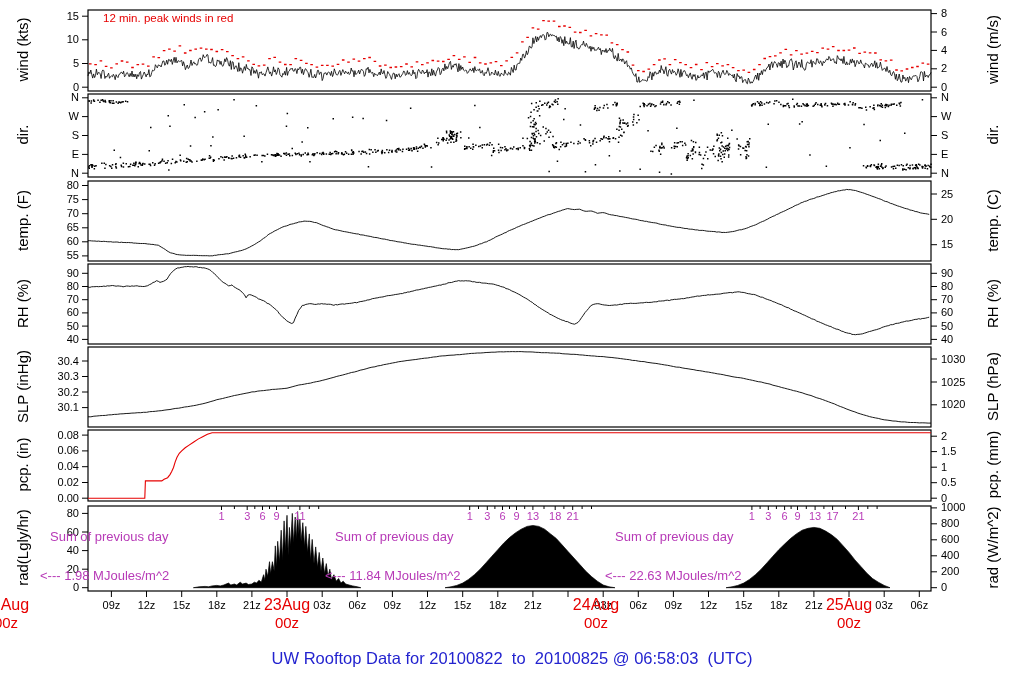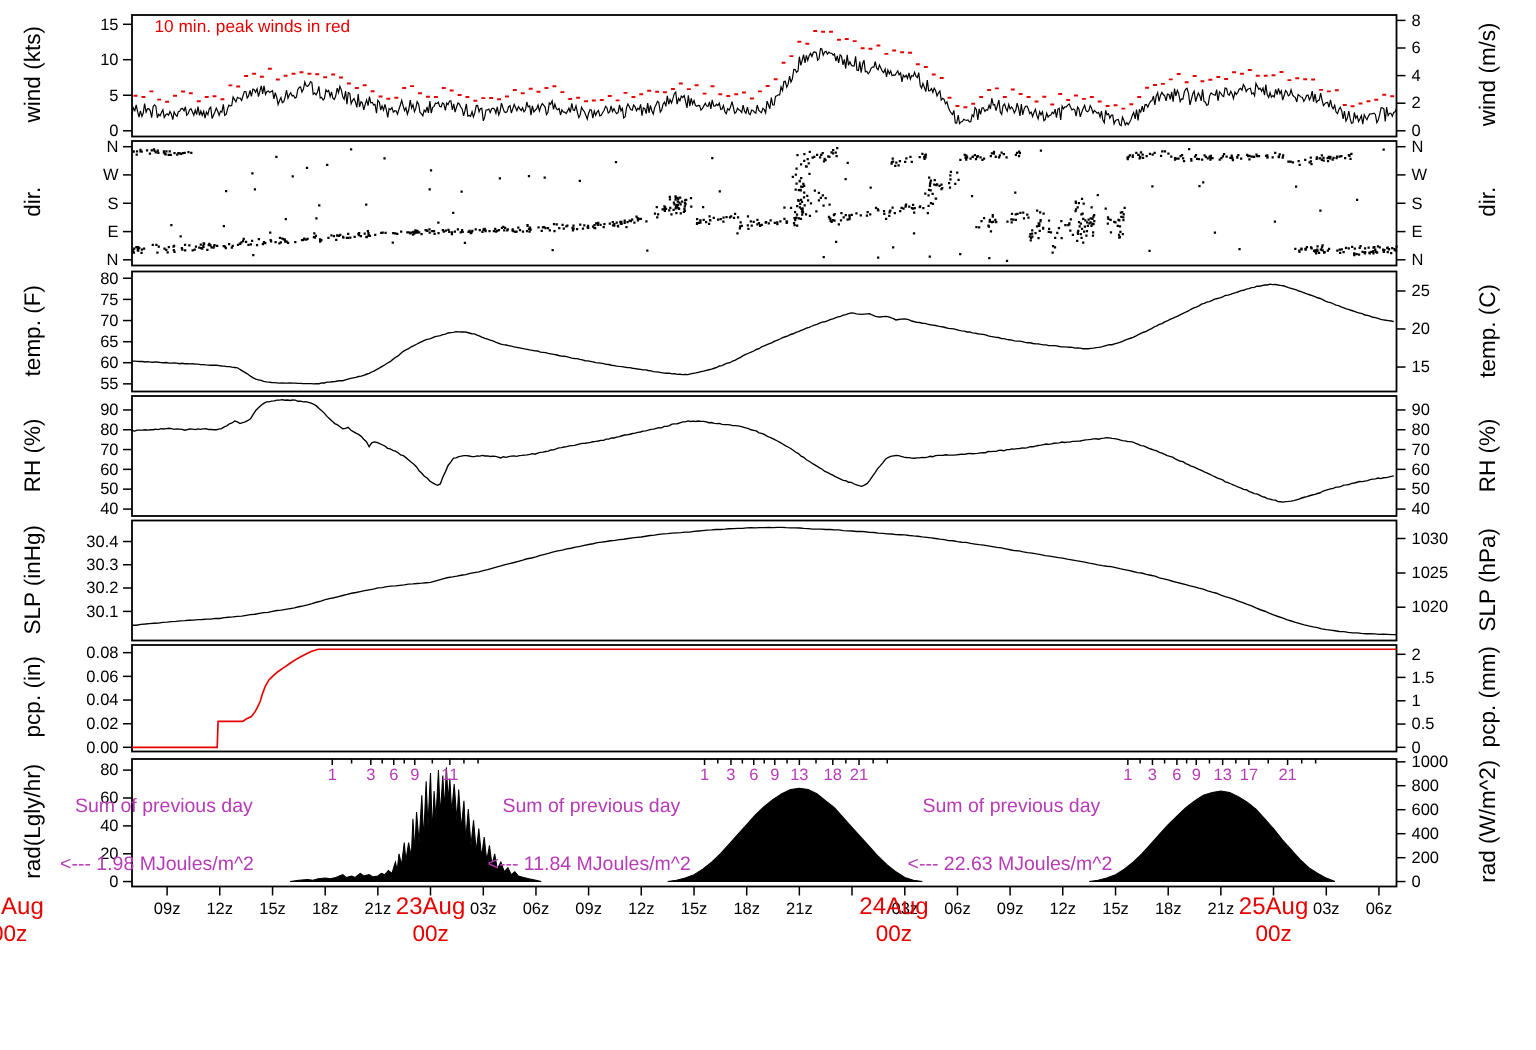--- a/index.html
+++ b/index.html
@@ -312,21 +312,21 @@
   <div class="vlabel vl vt6">rad(Lgly/hr)</div>
 
   <div class="vlabel vr vt0">wind (m/s)</div>
   <div class="vlabel vr vt1">dir.</div>
   <div class="vlabel vr vt2">temp. (C)</div>
   <div class="vlabel vr vt3">RH (%)</div>
   <div class="vlabel vr vt4">SLP (hPa)</div>
   <div class="vlabel vr vt5">pcp. (mm)</div>
   <div class="vlabel vr vt6">rad (W/m^2)</div>
 
-  <div class="ann annWind">10 min. peak winds in red</div>
+  <div class="ann annWind">12 min. peak winds in red</div>
 
   <div class="sum s1">
     <div class="l1">Sum of previous day</div>
     <div class="l2">&lt;--- 1.98 MJoules/m^2</div>
   </div>
   <div class="sum s2">
     <div class="l1">Sum of previous day</div>
     <div class="l2">&lt;--- 11.84 MJoules/m^2</div>
   </div>
   <div class="sum s3">
@@ -344,13 +344,14 @@
   </div>
   <div class="date" id="date2" style="left: 596px;">
     <div class="dmain">24Aug</div>
     <div class="dsub">00z</div>
   </div>
   <div class="date" id="date3" style="left: 849.042px;">
     <div class="dmain">25Aug</div>
     <div class="dsub">00z</div>
   </div>
 
+  <div class="title">UW Rooftop Data for 20100822  to  20100825 @ 06:58:03  (UTC)</div>
 </div>
 
 </body></html>

